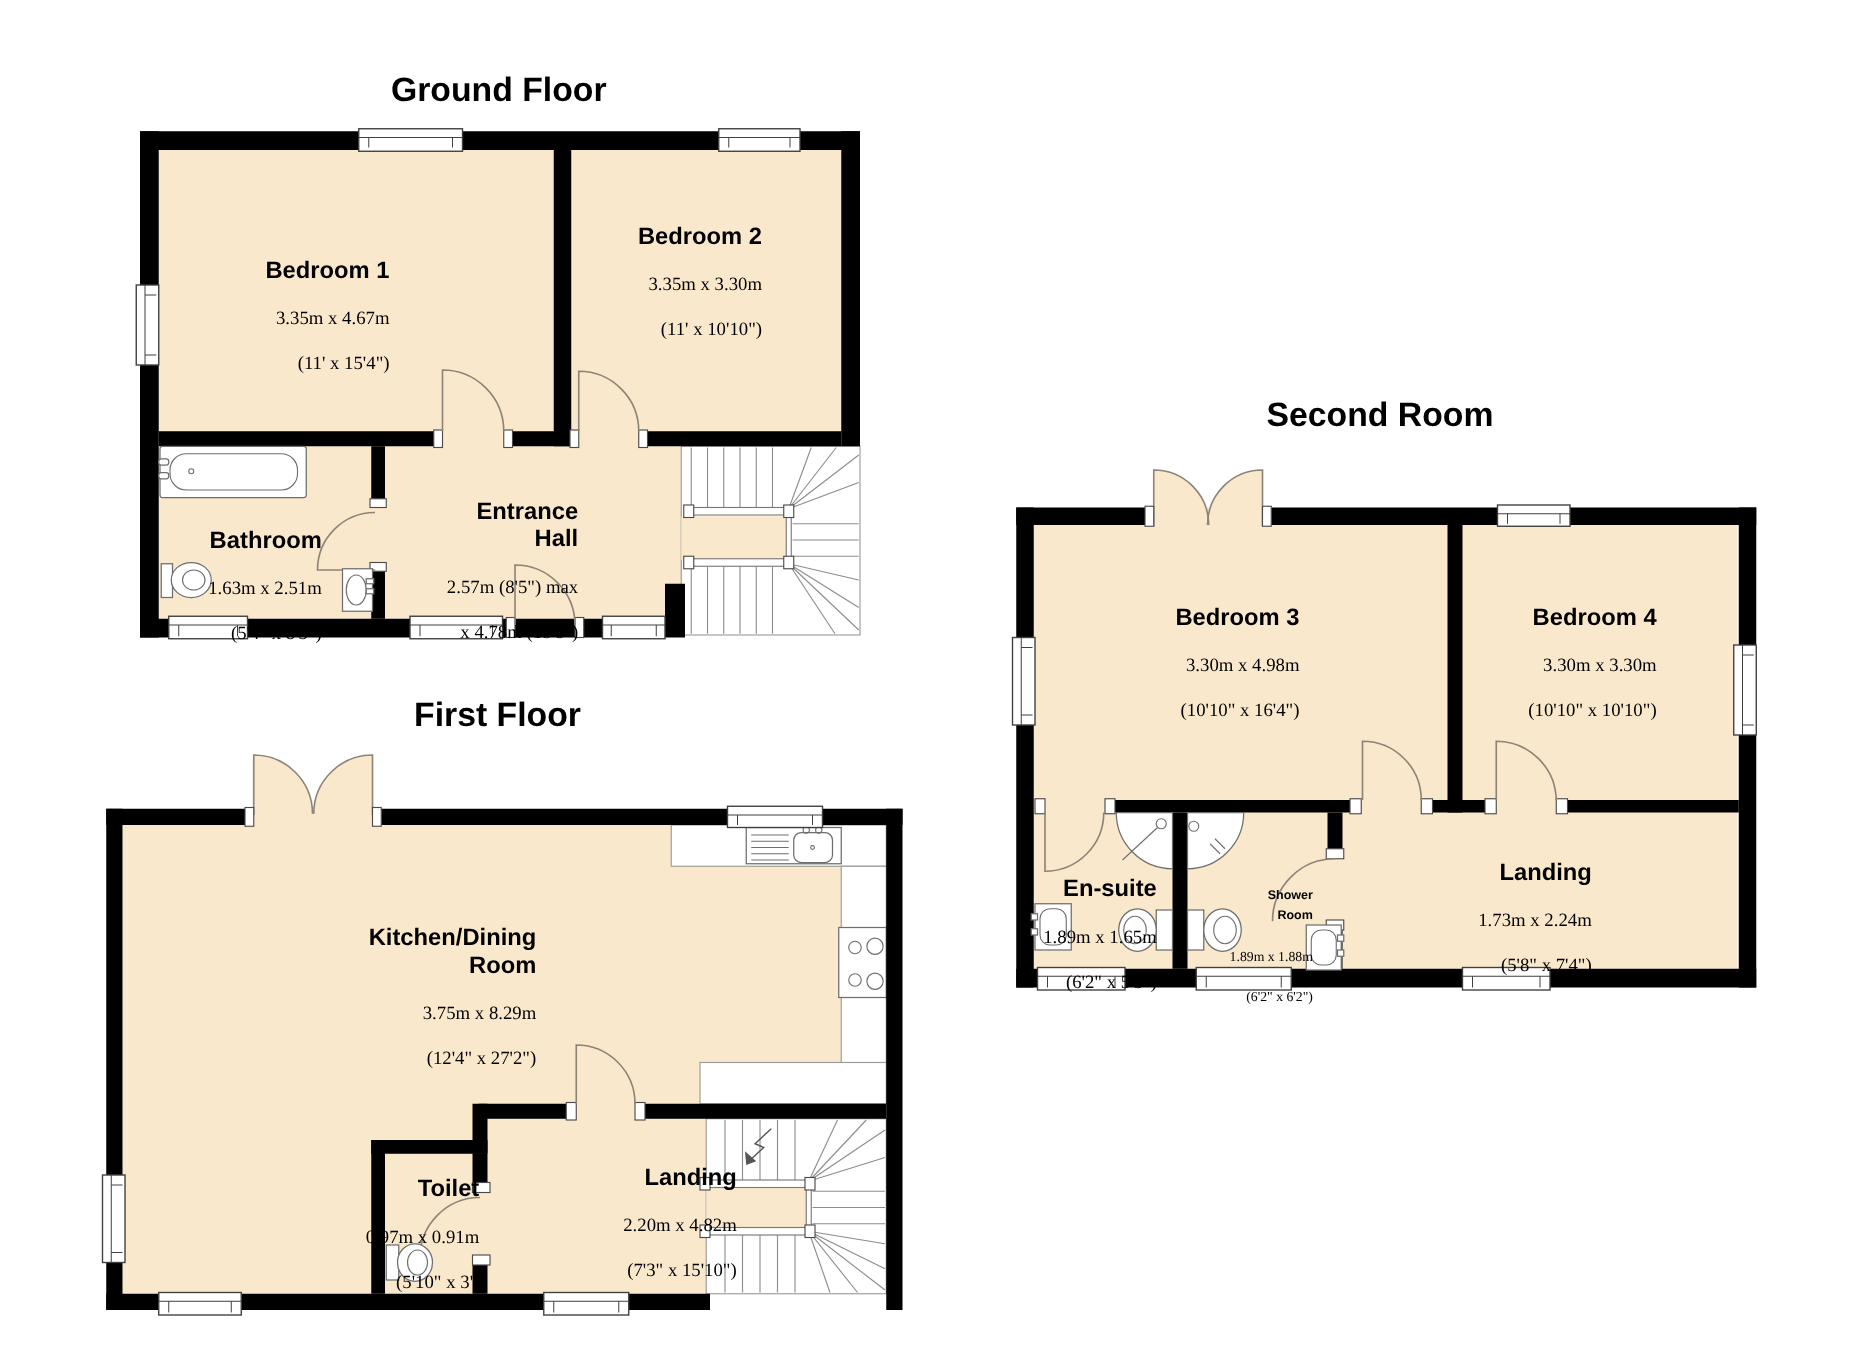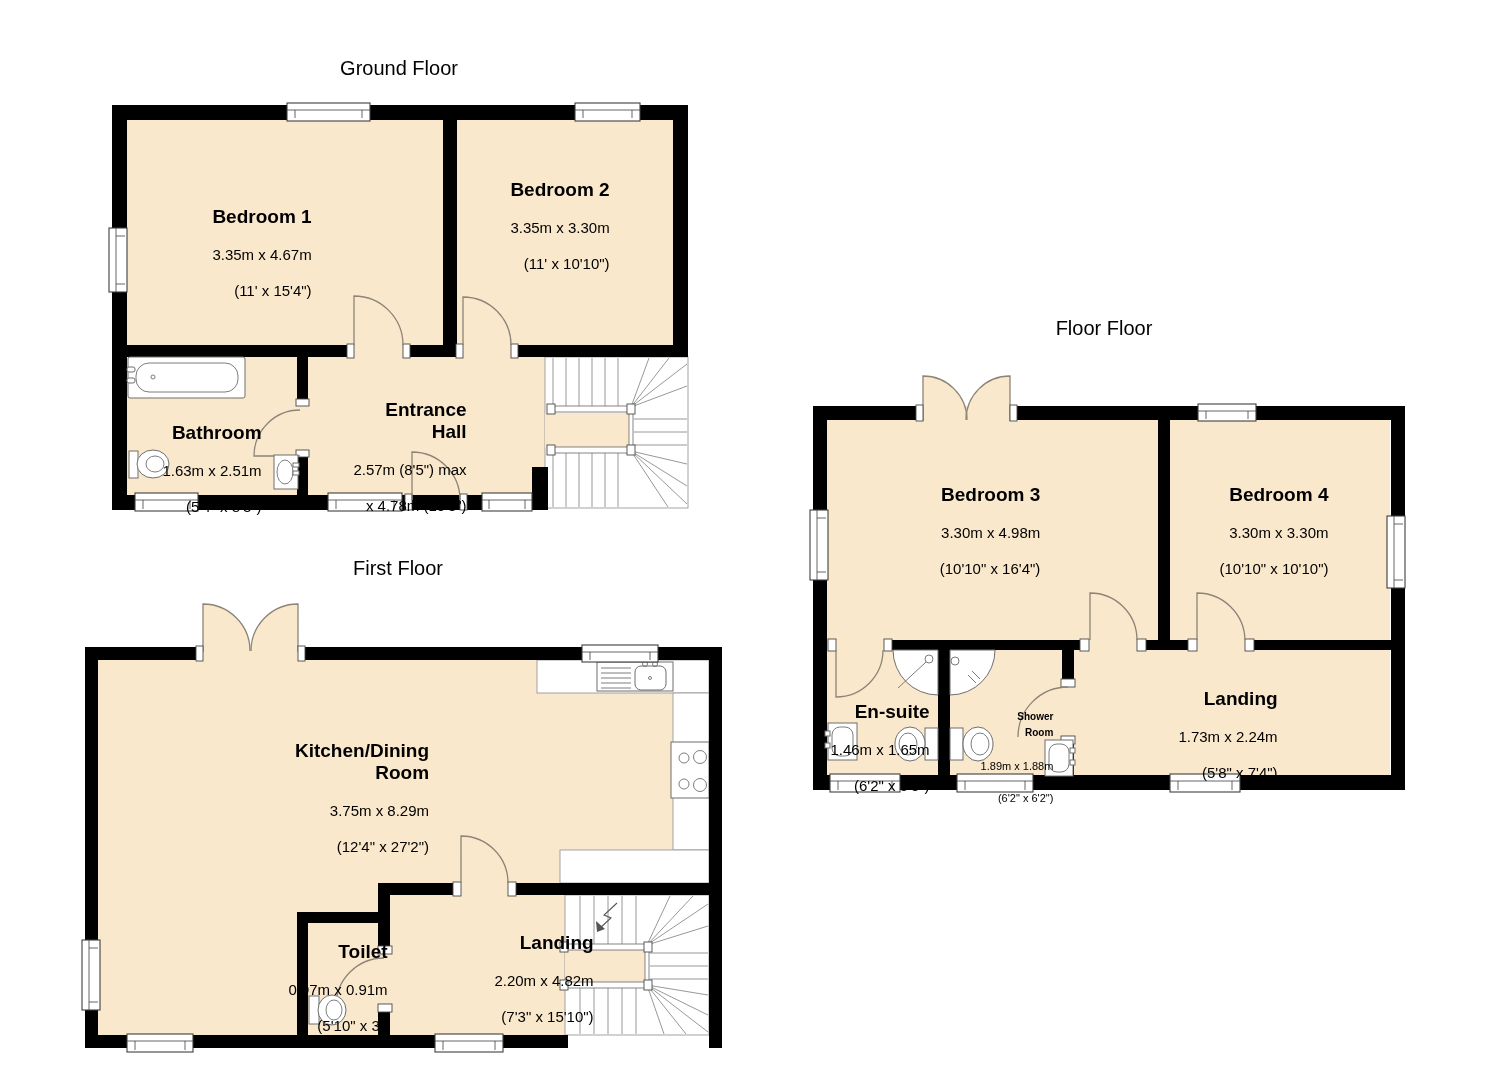--- a/index.html
+++ b/index.html
@@ -19,25 +19,25 @@
   .post    { fill:#fff; stroke:#4a4a4a; stroke-width:0.9; }
   .winframe{ fill:#fff; stroke:#3f3f3f; stroke-width:1.1; }
   .winline { stroke:#3f3f3f; stroke-width:0.8; fill:none; }
   .fix     { fill:#fff; stroke:#6e6e6e; stroke-width:1; }
   .fix2    { fill:none; stroke:#6e6e6e; stroke-width:0.9; }
   .cline   { fill:#fff; stroke:#9a9a9a; stroke-width:0.9; }
   .arrow   { stroke:#555; stroke-width:1.1; fill:none; }
   .arrowhead { fill:#555; stroke:none; }
 
   .floor-title { position:absolute; transform:translateX(-50%);
-                 font-size:20px; font-weight:normal; white-space:nowrap;text-align:right; }
+                 font-size:27px; font-weight:bold; white-space:nowrap;text-align:right; }
   .room-label  { position:absolute; transform:translateX(-50%);
                  text-align:right; white-space:pre-line; }
   .room-name   { font-size:19px; font-weight:bold; line-height:22px; }
-  .room-dim    { font-size:15px; line-height:18px; }
+  .room-dim    { font-size:15px; line-height:18px;font-family:Liberation Serif, serif; }
   .room-label.small .room-name { font-size:10px; line-height:16px; }
   .room-label.small .room-dim  { font-size:11px; line-height:14px; }
 </style>
 </head>
 <body>
 
 <svg id="plan-svg" width="1485" height="1080" viewBox="0 0 1485 1080">
 
   <g>
 
@@ -403,21 +403,21 @@
       <rect class="winframe" x="1170" y="774" width="70" height="18"></rect>
       <line class="winline" x1="1170" y1="781" x2="1240" y2="781"></line>
       <line class="winline" x1="1178" y1="781" x2="1178" y2="790"></line>
       <line class="winline" x1="1232" y1="781" x2="1232" y2="790"></line>
     </g>
   </g>
 </svg>
 
 <div class="floor-title" style="left:399px; top:57px">Ground Floor</div>
 <div class="floor-title" style="left:398px; top:557px">First Floor</div>
-<div class="floor-title" style="left:1104px; top:317px">Floor Floor</div>
+<div class="floor-title" style="left:1104px; top:317px">Second Room</div>
 
 <div class="room-label" style="left:262px; top:188px">
   <div class="room-name">Bedroom 1</div>
   <div class="room-dim">3.35m x 4.67m</div>
   <div class="room-dim">(11' x 15'4")</div>
 </div>
 <div class="room-label" style="left:560px; top:161px">
   <div class="room-name">Bedroom 2</div>
   <div class="room-dim">3.35m x 3.30m</div>
   <div class="room-dim">(11' x 10'10")</div>
@@ -456,21 +456,21 @@
   <div class="room-dim">3.30m x 4.98m</div>
   <div class="room-dim">(10'10" x 16'4")</div>
 </div>
 <div class="room-label" style="left:1274px; top:466px">
   <div class="room-name">Bedroom 4</div>
   <div class="room-dim">3.30m x 3.30m</div>
   <div class="room-dim">(10'10" x 10'10")</div>
 </div>
 <div class="room-label" style="left:880px; top:683px">
   <div class="room-name">En-suite</div>
-  <div class="room-dim">1.46m x 1.65m</div>
+  <div class="room-dim">1.89m x 1.65m</div>
   <div class="room-dim">(6'2" x 5'5")</div>
 </div>
 <div class="room-label small" style="left:1017px; top:691px">
   <div class="room-name">Shower
 Room</div>
   <div class="room-dim">1.89m x 1.88m</div>
   <div class="room-dim">(6'2" x 6'2")</div>
 </div>
 <div class="room-label" style="left:1228px; top:670px">
   <div class="room-name">Landing</div>

